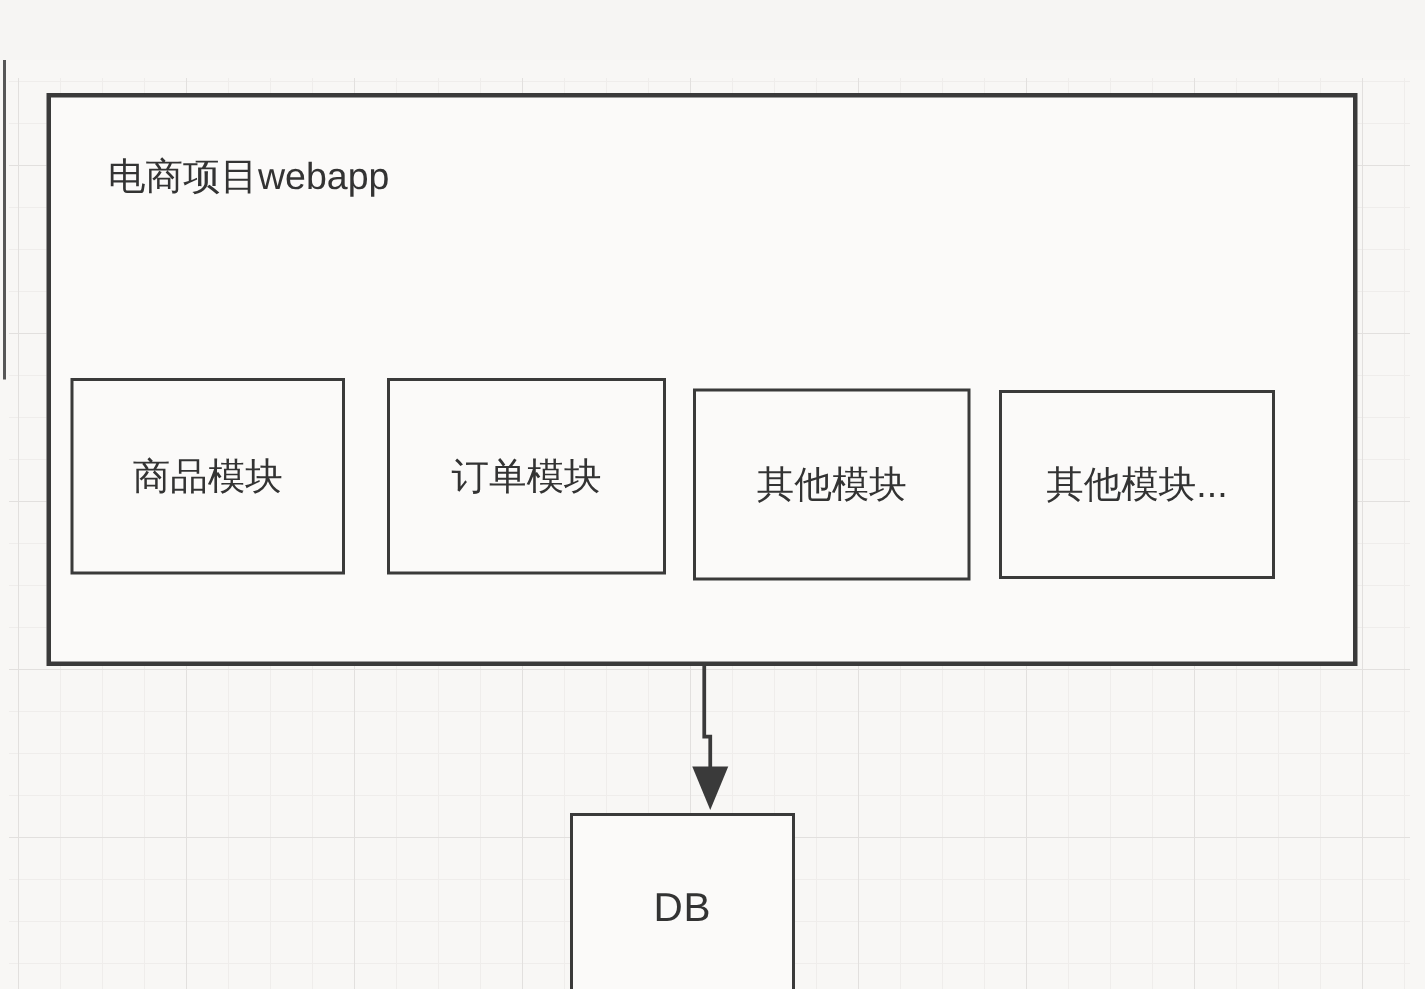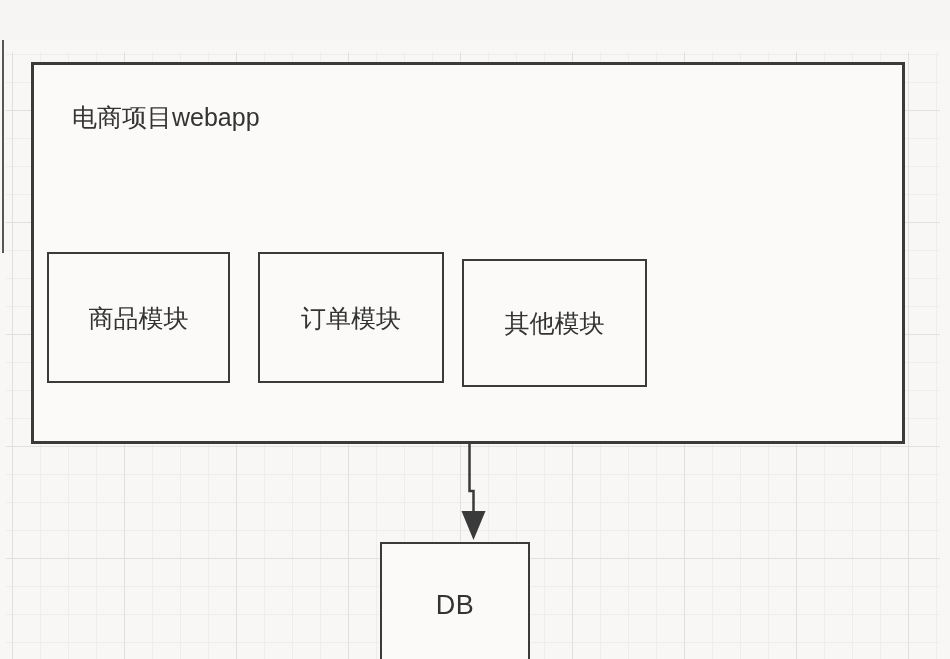--- a/index.html
+++ b/index.html
@@ -65,20 +65,23 @@
 
     <div class="node m1">
       <span>商品模块</span>
     </div>
     <div class="node m2">
       <span>订单模块</span>
     </div>
     <div class="node m3">
       <span>其他模块</span>
     </div>
+    <div class="node m4">
+      <span>其他模块...</span>
+    </div>
   </div>
 
   <svg class="arrow-svg" viewBox="0 0 950 659" xmlns="http://www.w3.org/2000/svg">
     <path d="M 469.5 404 L 469.5 451 L 473.5 451 L 473.5 473" fill="none" stroke="#3a3a3a" stroke-width="2.5"></path>
     <polygon points="461.5,471 485.5,471 473.5,500" fill="#3a3a3a"></polygon>
   </svg>
 
   <div class="node db">
     <span>DB</span>
   </div>

